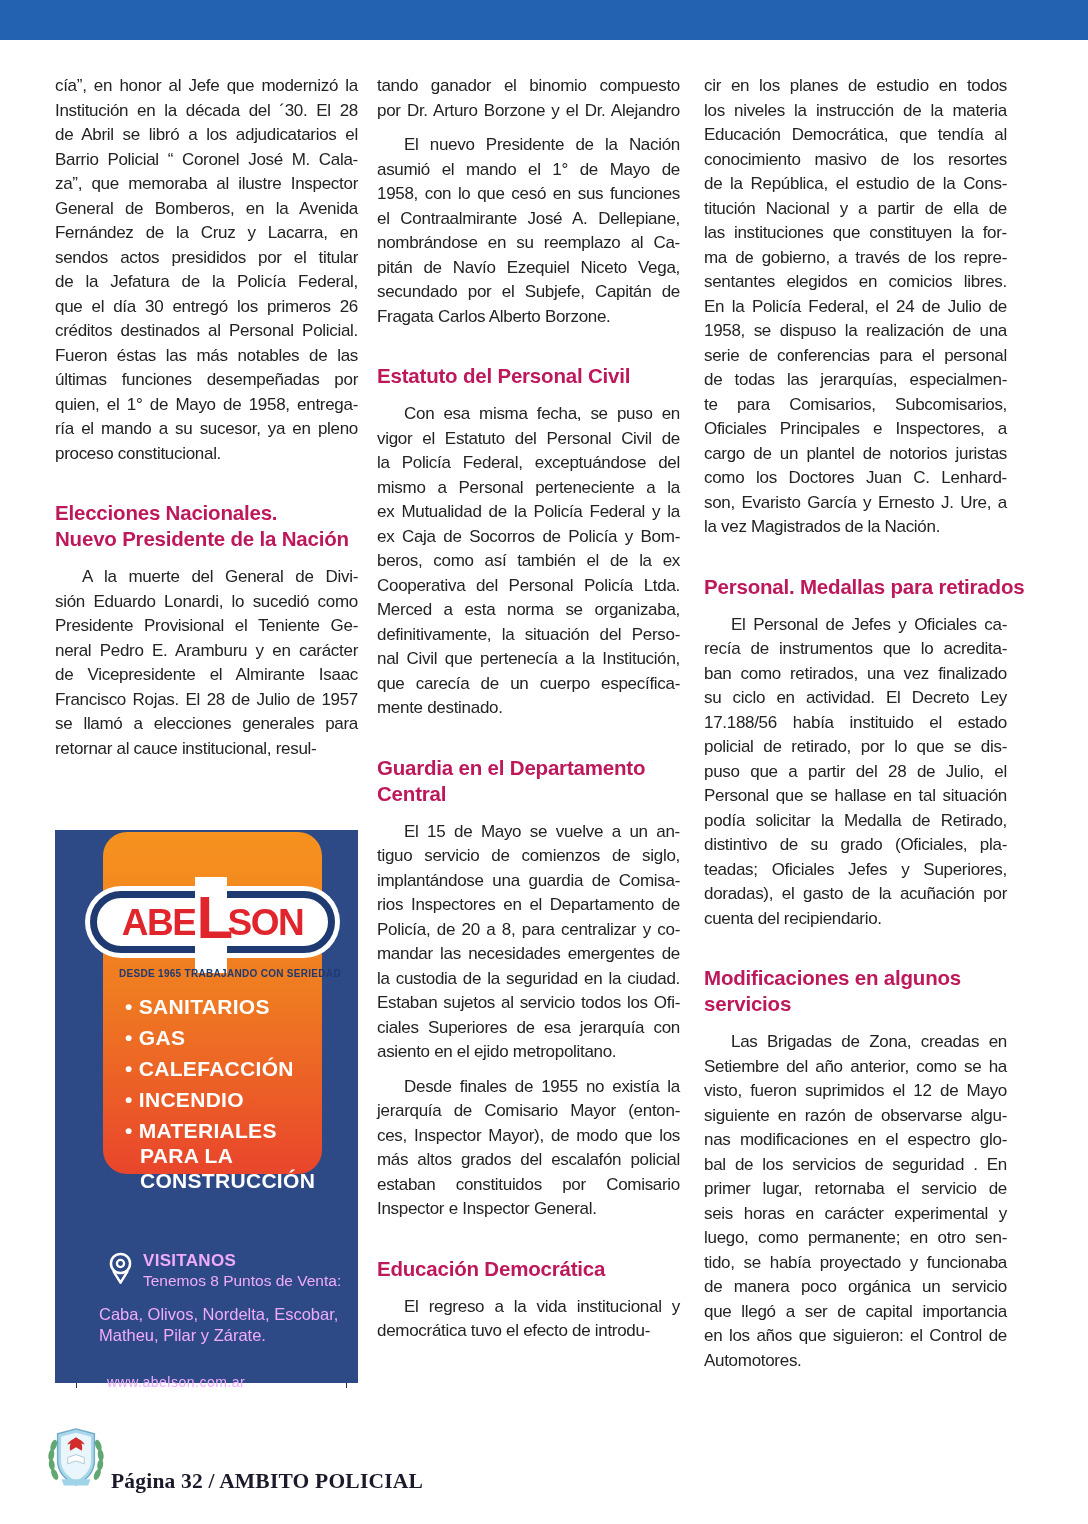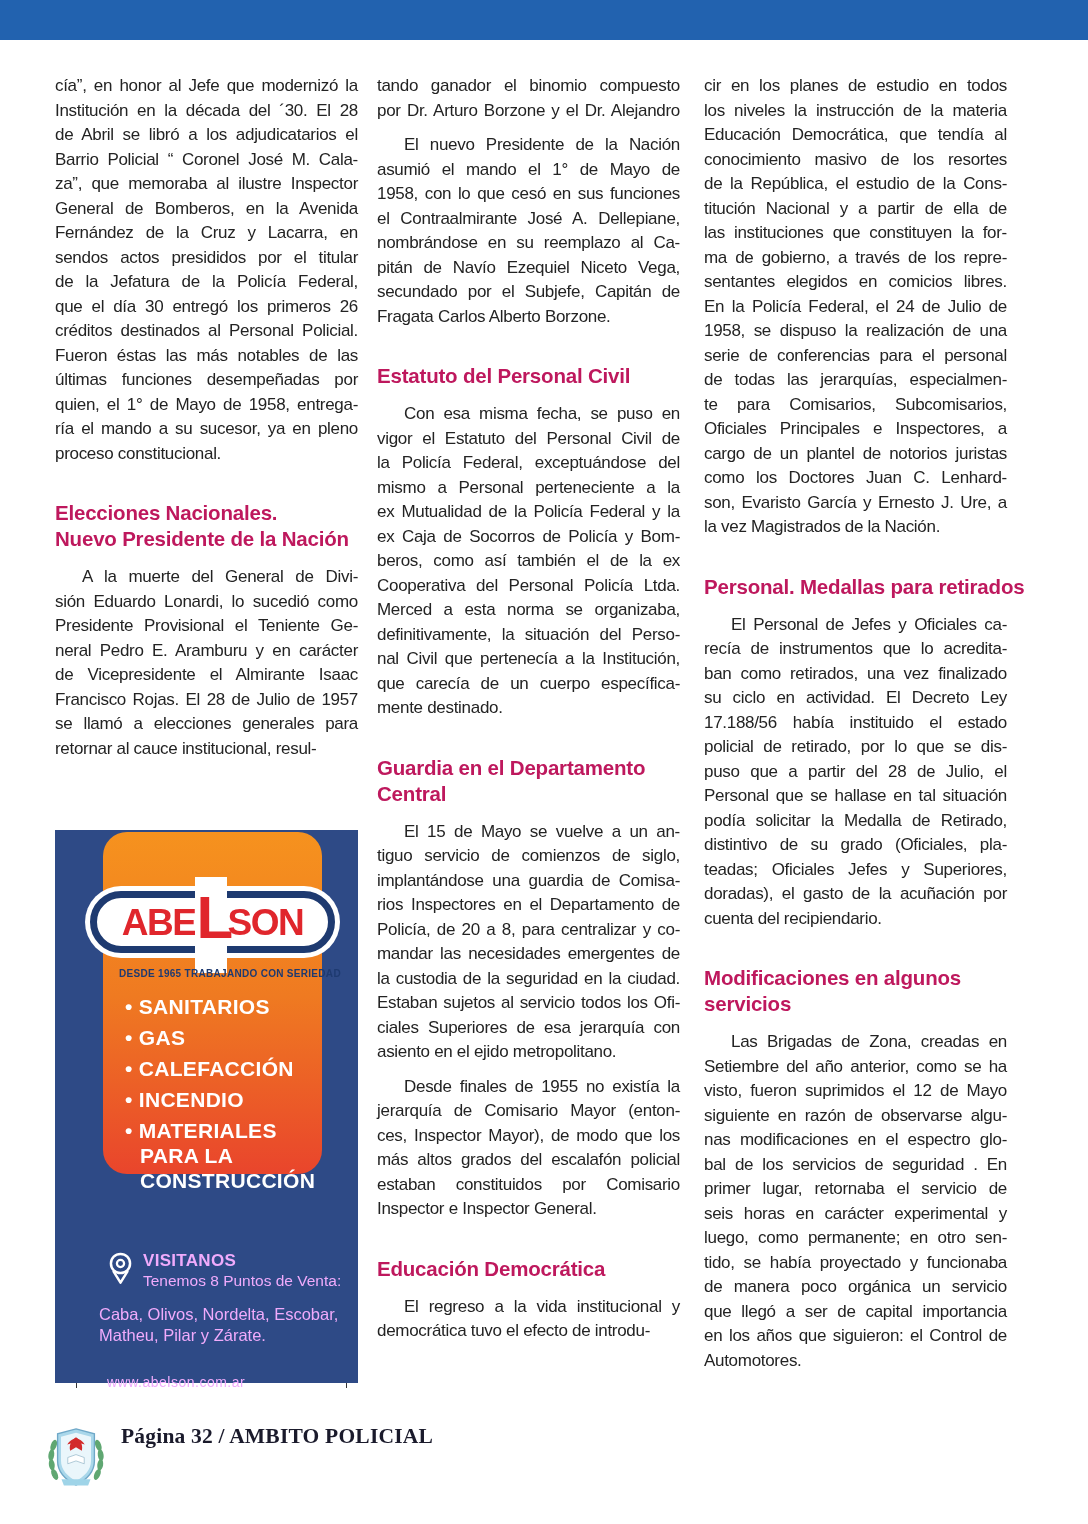--- a/index.html
+++ b/index.html
@@ -61,21 +61,21 @@
   .visit { position:absolute; left:0; right:12px; top:378px; padding-left:44px; color:#f0abfc;margin-top:43px; }
   .visit-row { display:flex; gap:9px; margin-left:8px; align-items:flex-start; }
   .visit-title { font-size:17px; font-weight:800; letter-spacing:0.3px; }
   .visit-sub { font-size:15.5px; margin-top:1px; }
   .locations { margin-top:14px; font-size:16.5px; line-height:21px; }
   .website { margin-top:28px; margin-left:8px; font-size:14px; letter-spacing:0.5px; }
   .tick { position:absolute; width:1px; height:5px; background:#333333; top:1383px; }
   .tick.t1 { left:76px; } .tick.t2 { left:346px; }
 
   
-  .footer { position:absolute; left:45px; top:1424px; display:flex; align-items:flex-start; gap:14px; }
+  .footer { position:absolute; left:45px; top:1424px; display:flex; align-items:flex-end; gap:4px; }
   .footer-label {
     font-family:"Liberation Serif", serif; font-weight:700; font-size:21.5px;
     color:#1A1A2B; letter-spacing:0.2px;
   }
 </style>
 </head>
 <body>
 
 <div class="page">
 

